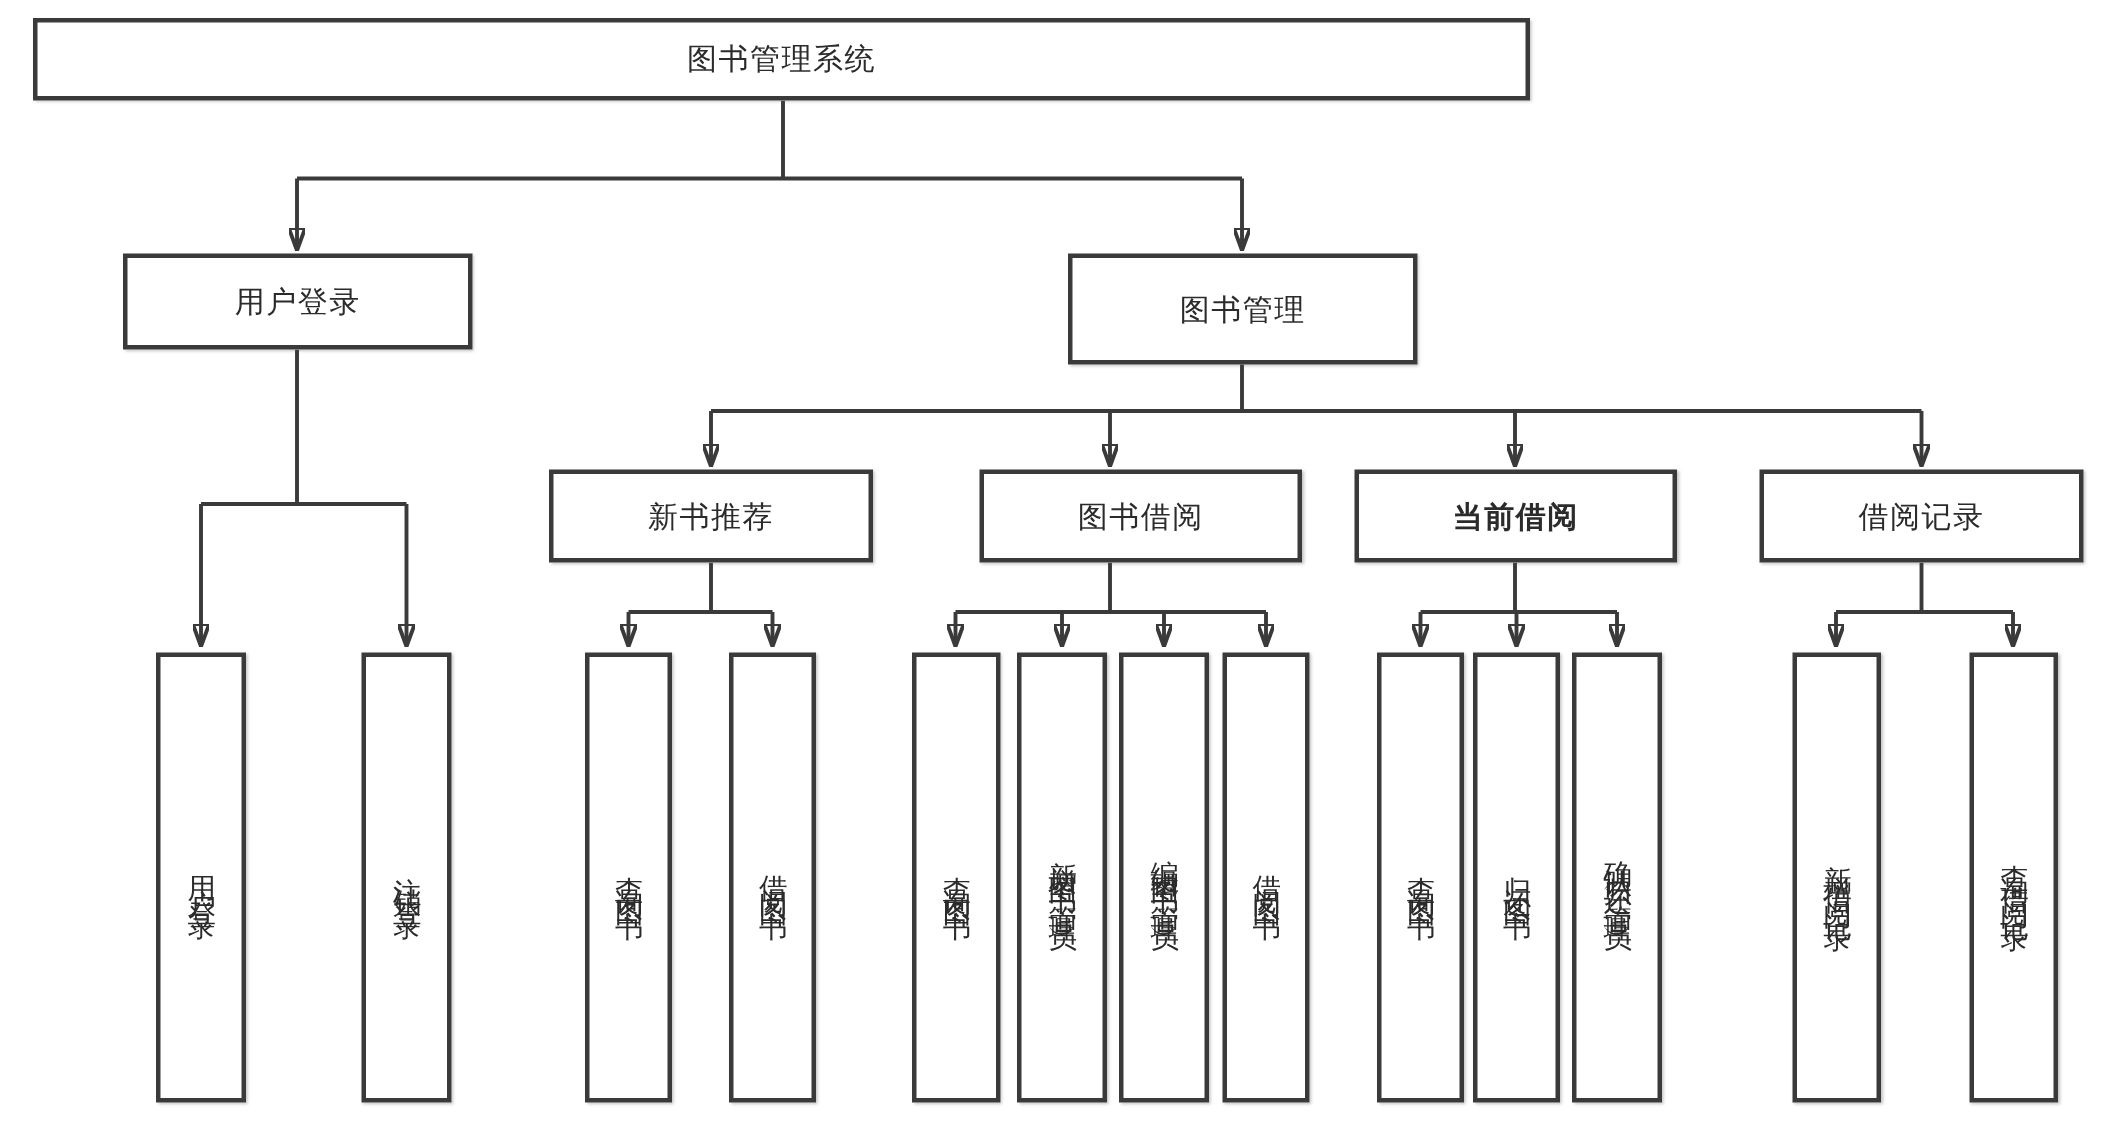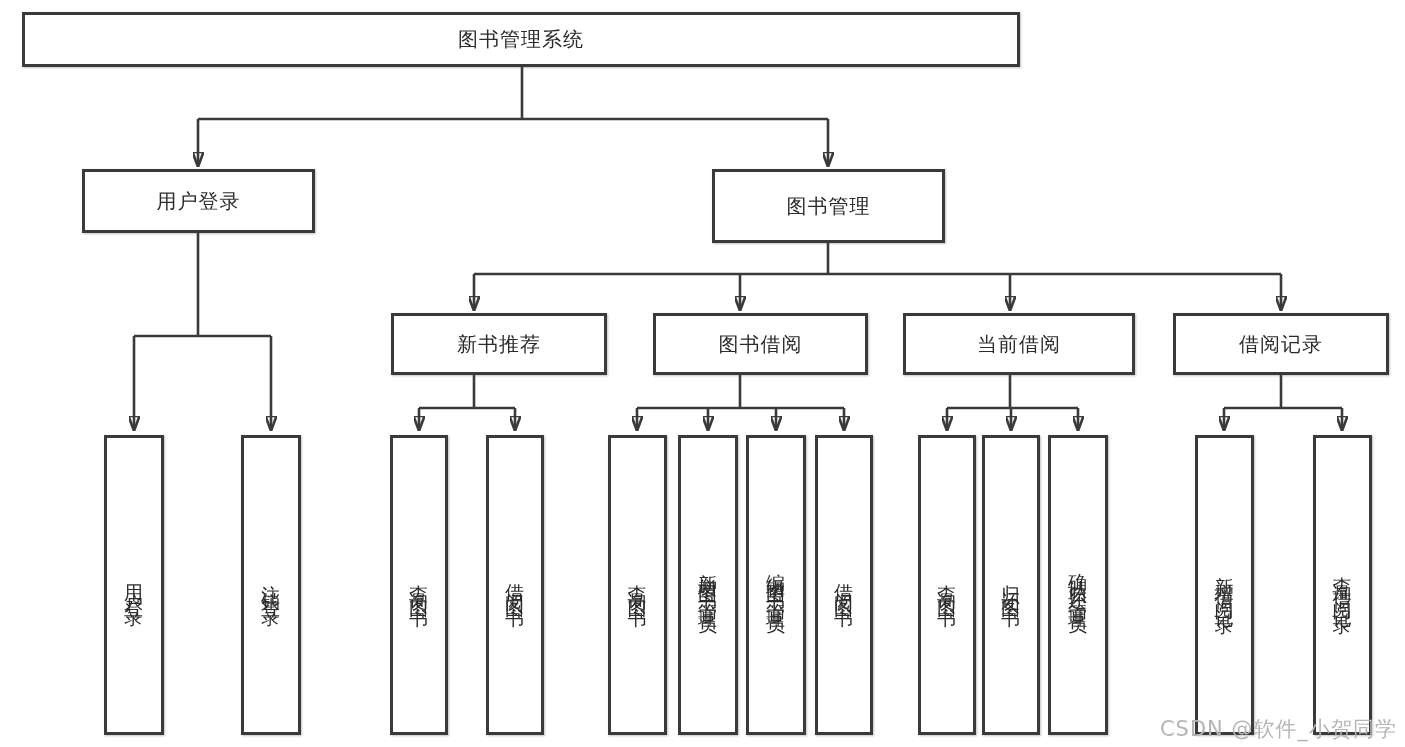--- a/index.html
+++ b/index.html
@@ -139,27 +139,27 @@
     <span>图书管理系统</span>
   </div>
 
   <div class="box h-label" style="left:82px; top:169px; width:233px; height:64px;">
     <span>用户登录</span>
   </div>
   <div class="box h-label" style="left:712px; top:169px; width:233px; height:74px;">
     <span>图书管理</span>
   </div>
 
-  <div class="box h-label" style="left:366px; top:313px; width:216px; height:62px;margin-left:25px;">
+  <div class="box h-label" style="left:366px; top:313px; width:216px; height:62px;">
     <span>新书推荐</span>
   </div>
   <div class="box h-label" style="left:633px; top:313px; width:215px; height:62px;margin-left:20px;">
     <span>图书借阅</span>
   </div>
-  <div class="box h-label" style="left:903px; top:313px; width:232px; height:62px;">
+  <div class="box h-label" style="left:903px; top:313px; width:215px; height:62px;font-weight:bold;">
     <span>当前借阅</span>
   </div>
   <div class="box h-label" style="left:1173px; top:313px; width:216px; height:62px;">
     <span>借阅记录</span>
   </div>
 
   <div class="box leaf" style="left:104px; width:60px;">
     <span class="vtext">用户登录</span>
   </div>
   <div class="box leaf" style="left:241px; width:60px;">
@@ -196,15 +196,14 @@
     <span class="vtext" style="letter-spacing:6px;">确认归还（管理员）</span>
   </div>
 
   <div class="box leaf" style="left:1195px; width:59px;">
     <span class="vtext">新增借阅记录</span>
   </div>
   <div class="box leaf" style="left:1313px; width:59px;">
     <span class="vtext">查询借阅记录</span>
   </div>
 
-  <div class="watermark">CSDN @软件_小贺同学</div>
 
 </div>
 
 </body></html>

